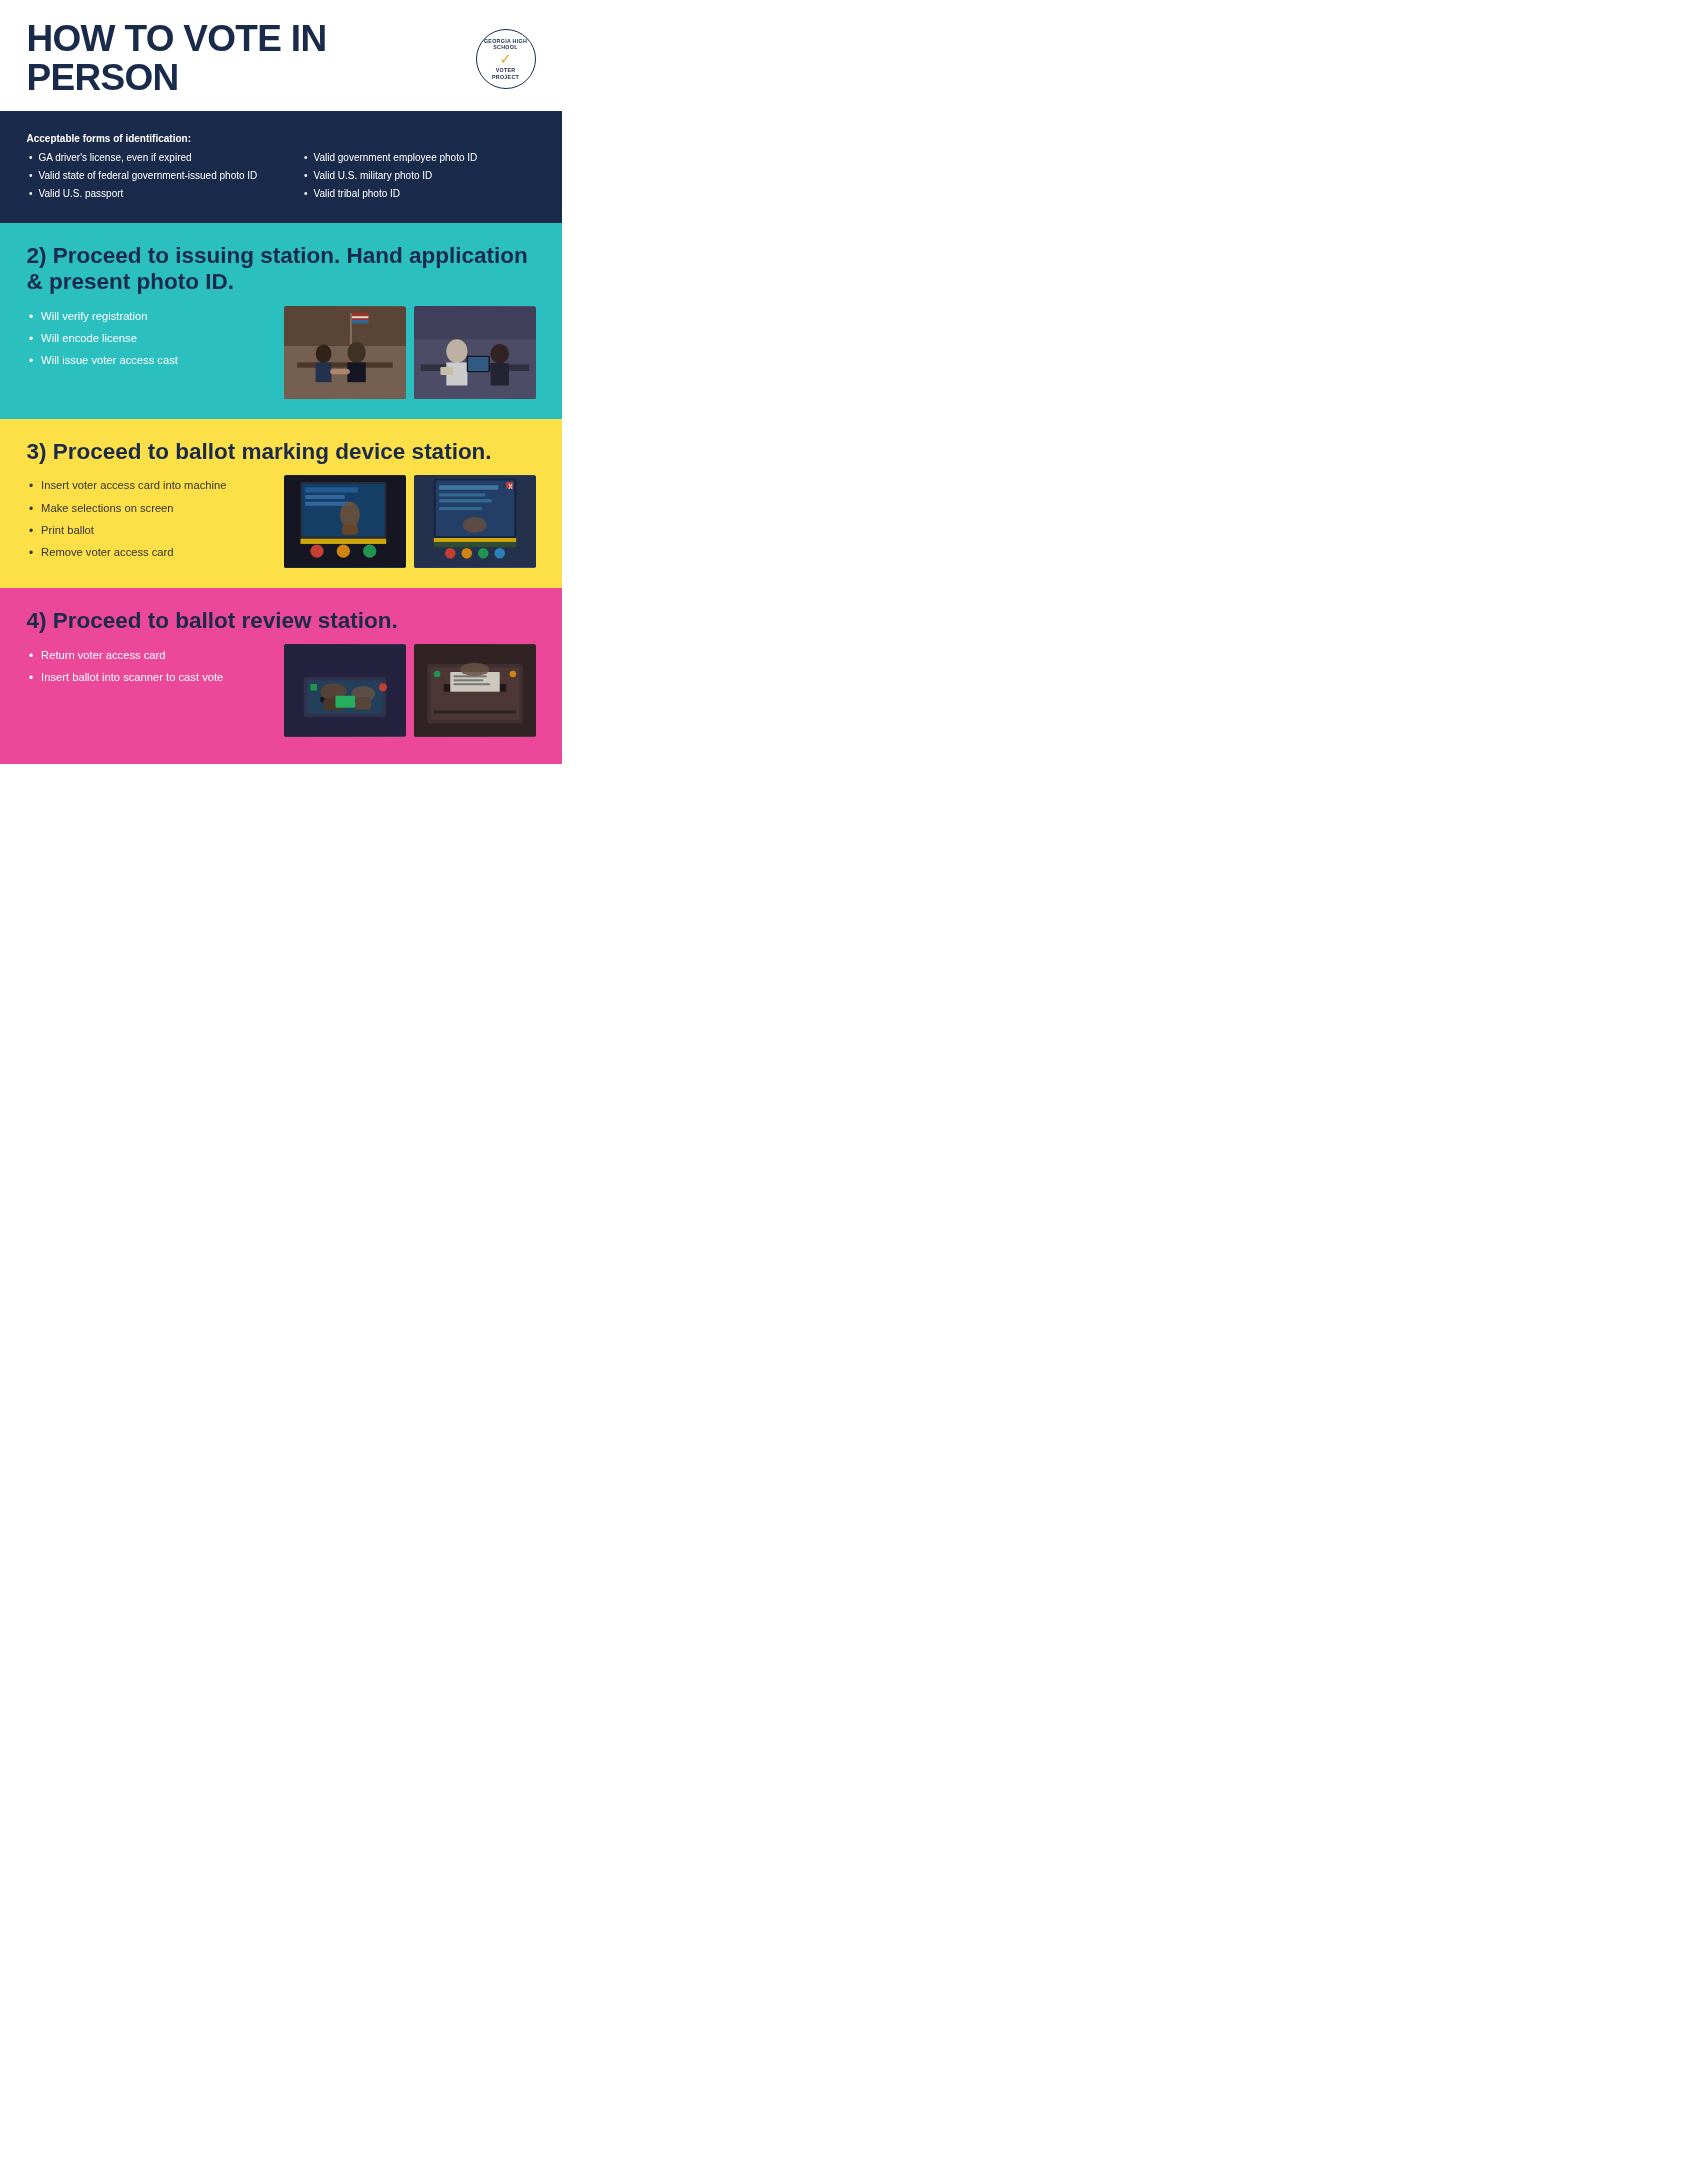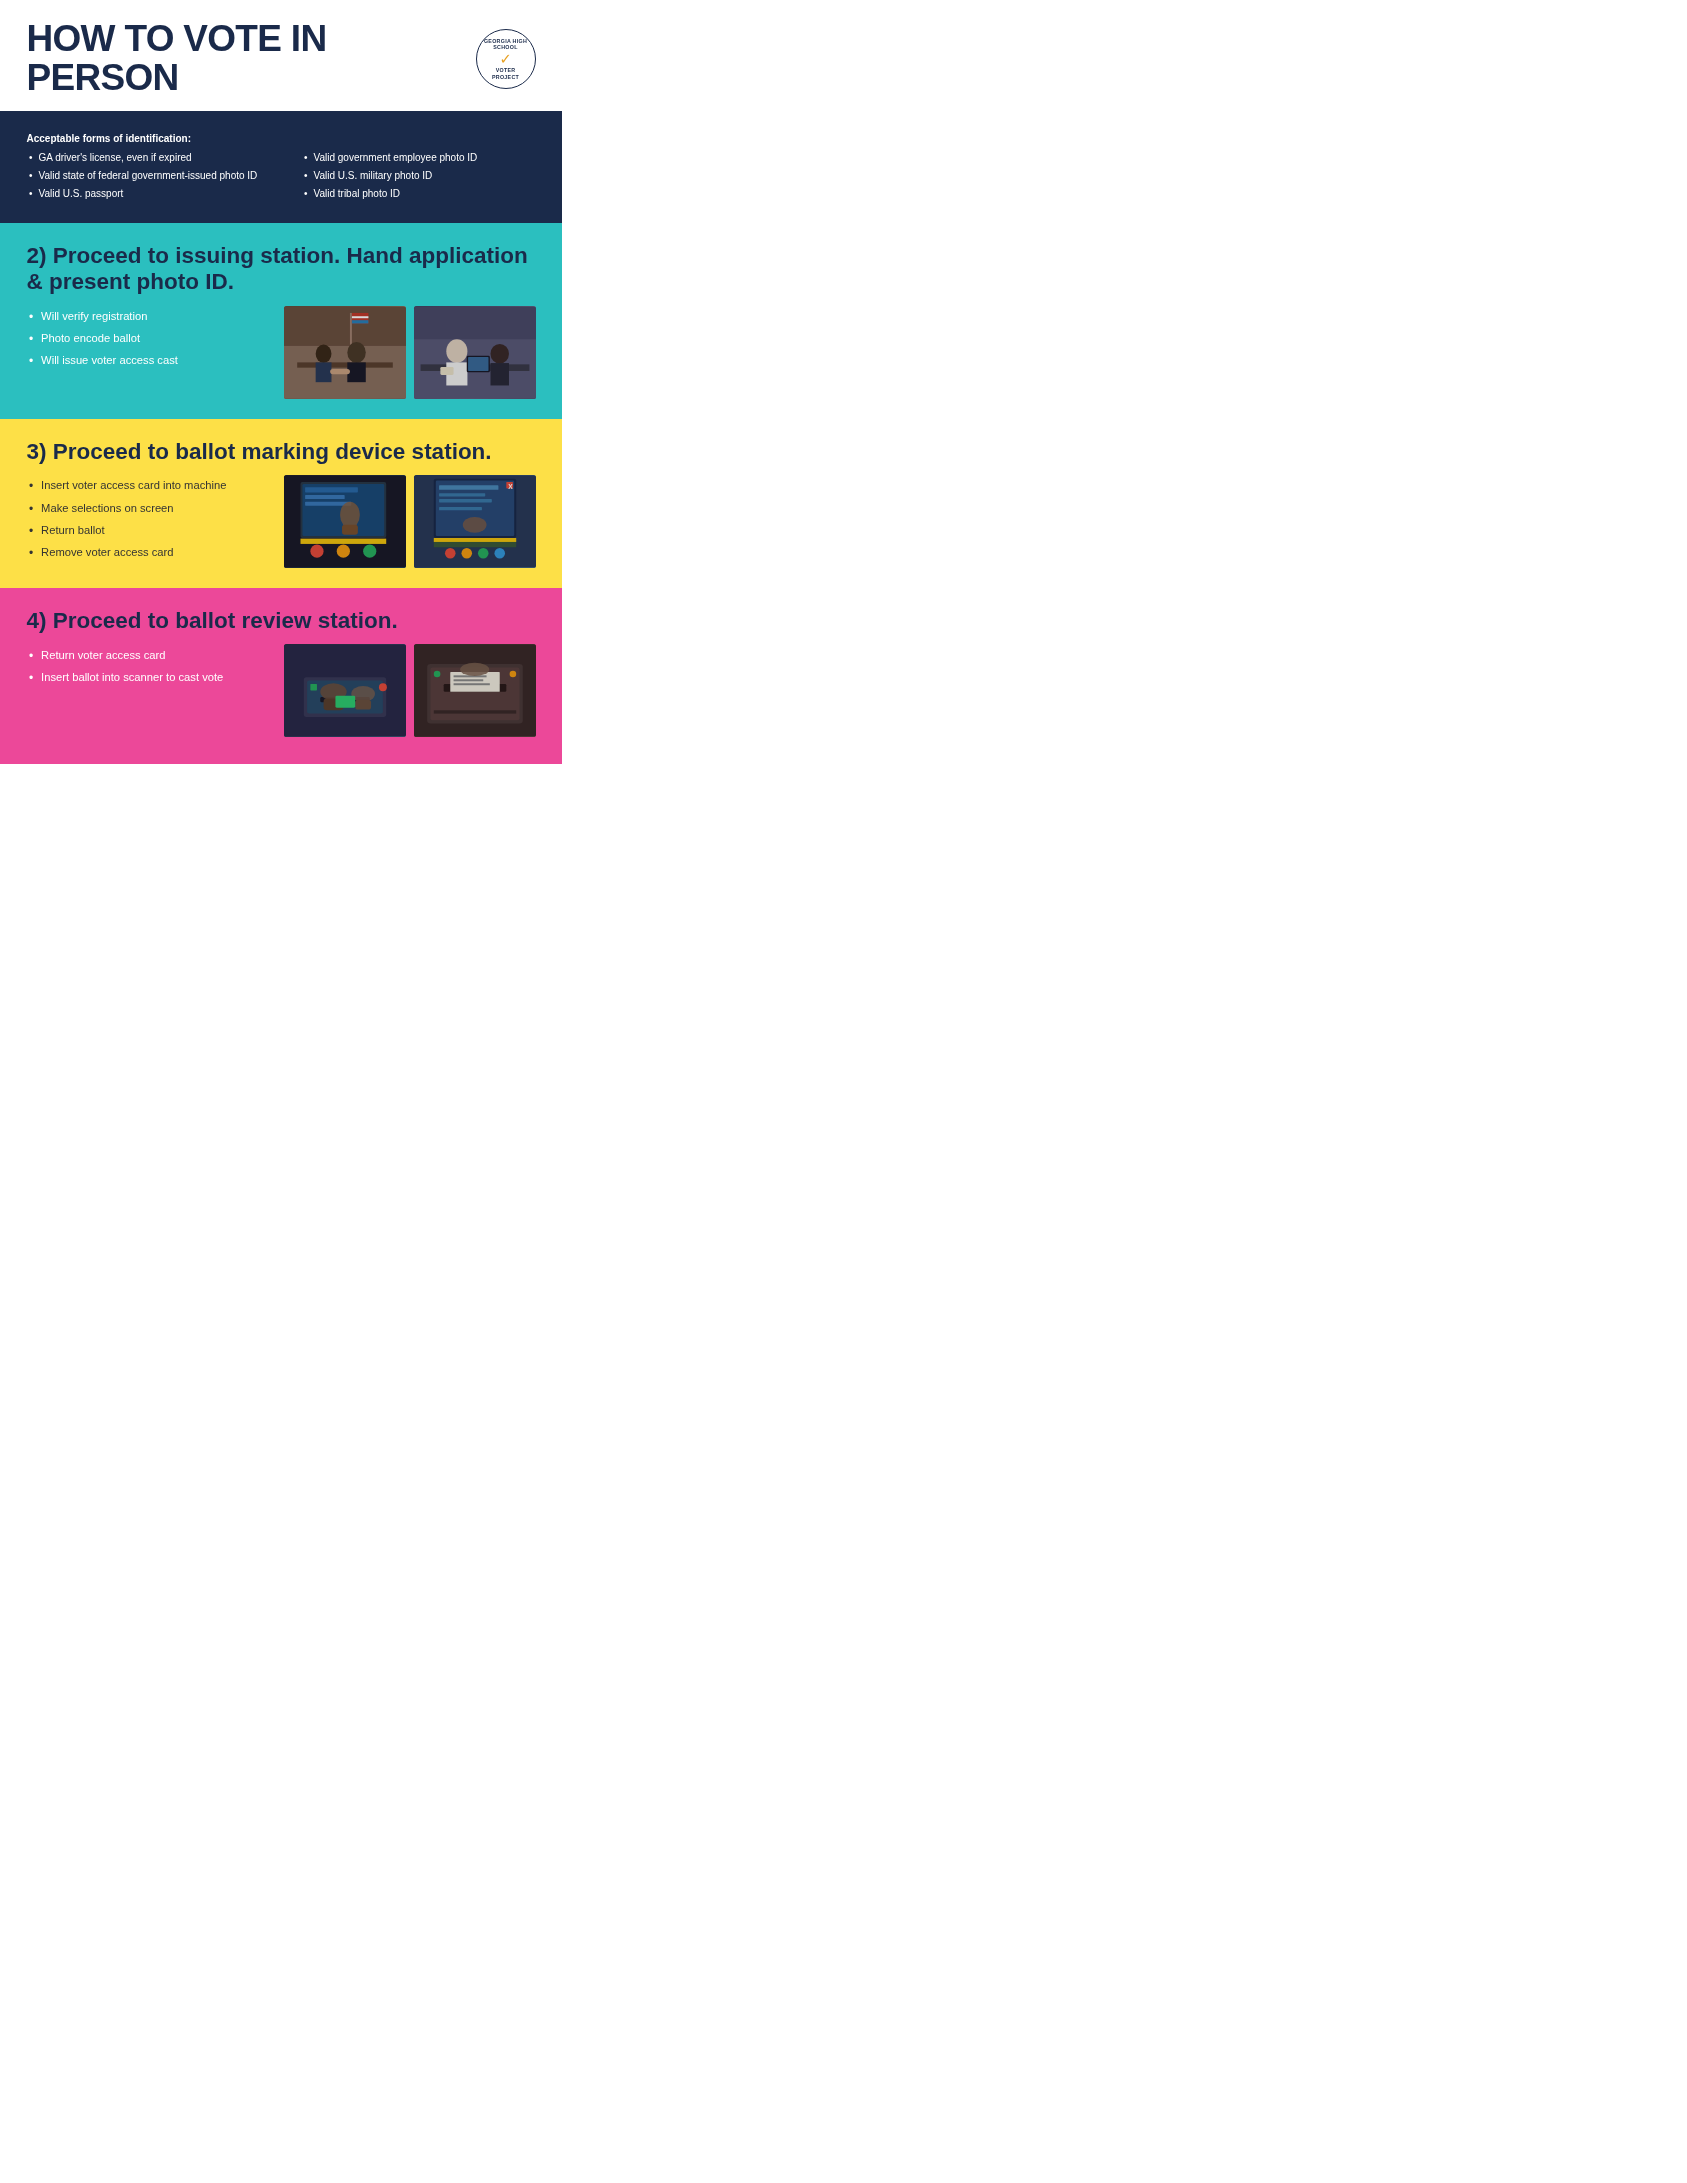--- a/index.html
+++ b/index.html
@@ -274,21 +274,21 @@
     </div>
   </div>
 </div>
 
 <div class="section-2">
   <h2>2) Proceed to issuing station. Hand application &amp; present photo ID.</h2>
   <div class="section-content">
     <div class="section-bullets">
       <ul>
         <li>Will verify registration</li>
-        <li>Photo encode ballot</li>
+        <li>Will encode license</li>
         <li>Will issue voter access cast</li>
       </ul>
     </div>
     <div class="section-images">
       <div class="img-placeholder img-checkin">
         
         <svg width="122" height="93" viewBox="0 0 185 140" xmlns="http://www.w3.org/2000/svg">
           <rect width="185" height="140" fill="#6a5040"></rect>
           <rect x="0" y="60" width="185" height="80" fill="#8a7060"></rect>
 
@@ -332,21 +332,21 @@
   </div>
 </div>
 
 <div class="section-3">
   <h2>3) Proceed to ballot marking device station.</h2>
   <div class="section-content">
     <div class="section-bullets">
       <ul>
         <li>Insert voter access card into machine</li>
         <li>Make selections on screen</li>
-        <li>Return ballot</li>
+        <li>Print ballot</li>
         <li>Remove voter access card</li>
       </ul>
     </div>
     <div class="section-images">
       <div class="img-placeholder img-ballot1">
         <svg width="122" height="93" viewBox="0 0 185 140" xmlns="http://www.w3.org/2000/svg">
           <rect width="185" height="140" fill="#1a1a2a"></rect>
 
           <rect x="25" y="10" width="130" height="85" fill="#2a3a4a" rx="3"></rect>
           <rect x="28" y="13" width="124" height="79" fill="#1a4a7a" rx="2"></rect>

